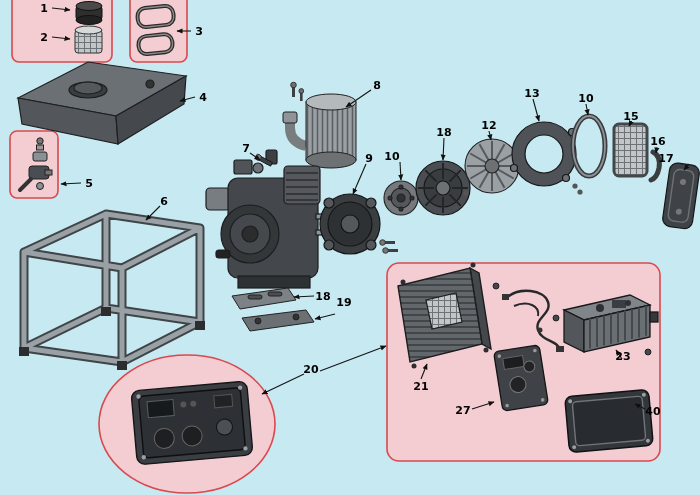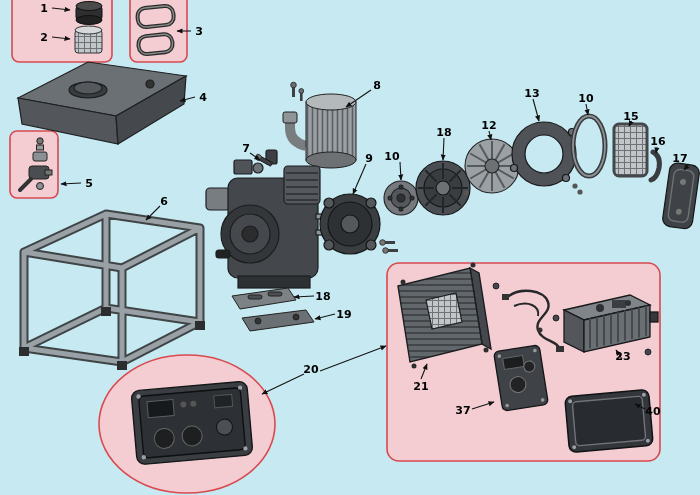--- a/index.html
+++ b/index.html
@@ -317,23 +317,23 @@
   <span class="lbl" style="left:246px;top:148px">7</span>
   <span class="lbl" style="left:377px;top:85px">8</span>
   <span class="lbl" style="left:369px;top:158px">9</span>
   <span class="lbl" style="left:392px;top:156px">10</span>
   <span class="lbl" style="left:444px;top:132px">18</span>
   <span class="lbl" style="left:489px;top:125px">12</span>
   <span class="lbl" style="left:532px;top:93px">13</span>
   <span class="lbl" style="left:586px;top:98px">10</span>
   <span class="lbl" style="left:631px;top:116px">15</span>
   <span class="lbl" style="left:658px;top:141px">16</span>
-  <span class="lbl" style="left:680px;top:158px">17</span>
+  <span class="lbl" style="left:666px;top:158px">17</span>
   <span class="lbl" style="left:323px;top:296px">18</span>
-  <span class="lbl" style="left:344px;top:314px">19</span>
+  <span class="lbl" style="left:344px;top:302px">19</span>
   <span class="lbl" style="left:311px;top:369px">20</span>
   <span class="lbl" style="left:421px;top:386px">21</span>
-  <span class="lbl" style="left:463px;top:410px">37</span>
+  <span class="lbl" style="left:463px;top:410px">27</span>
   <span class="lbl" style="left:623px;top:356px">23</span>
   <span class="lbl" style="left:653px;top:411px">40</span>
 </div>
 
 </div>
 
 </body></html>

